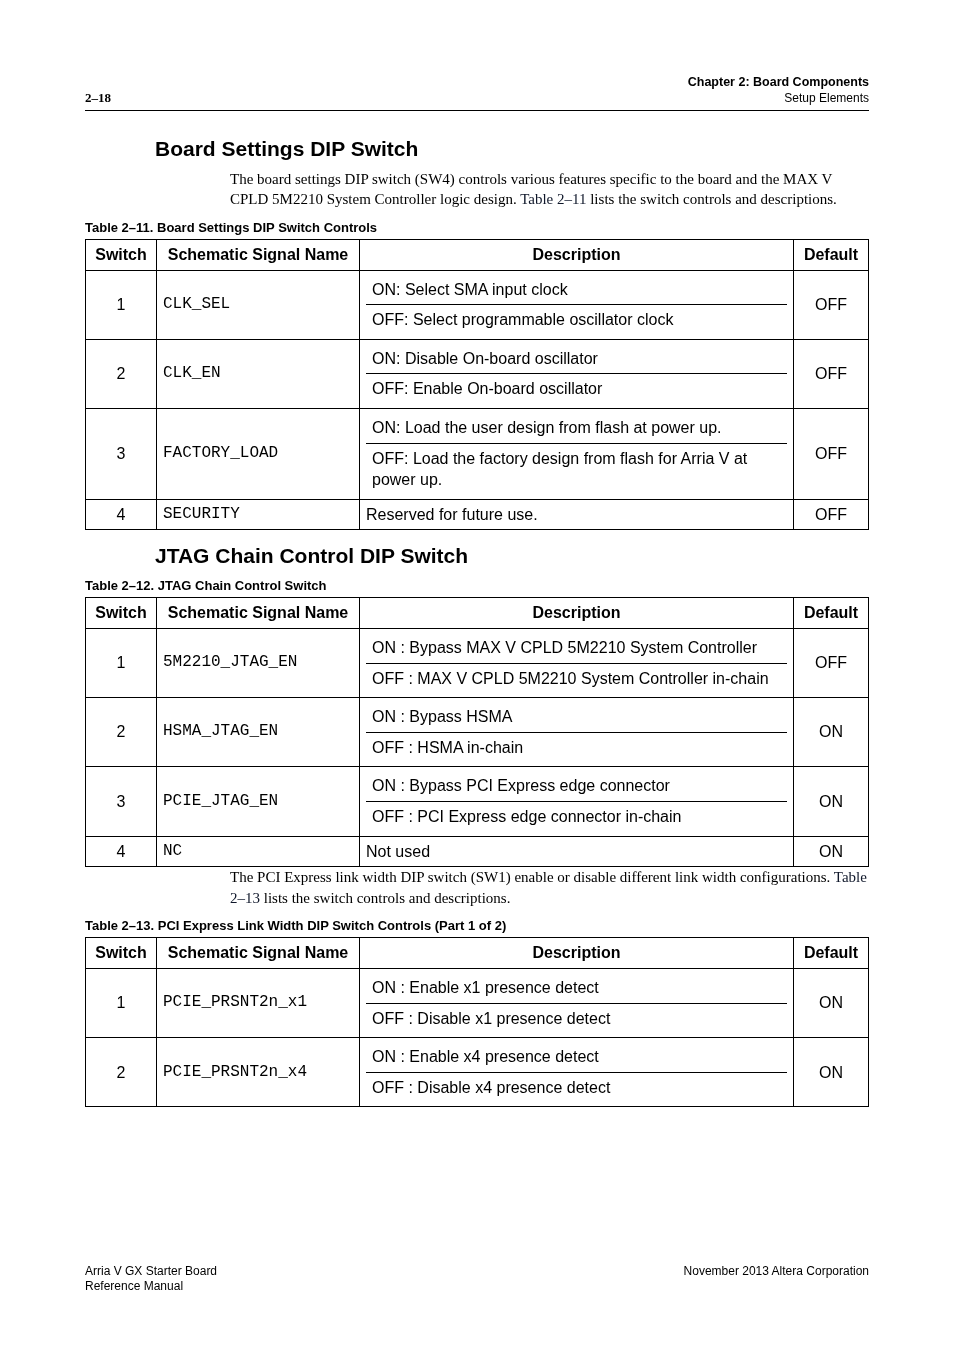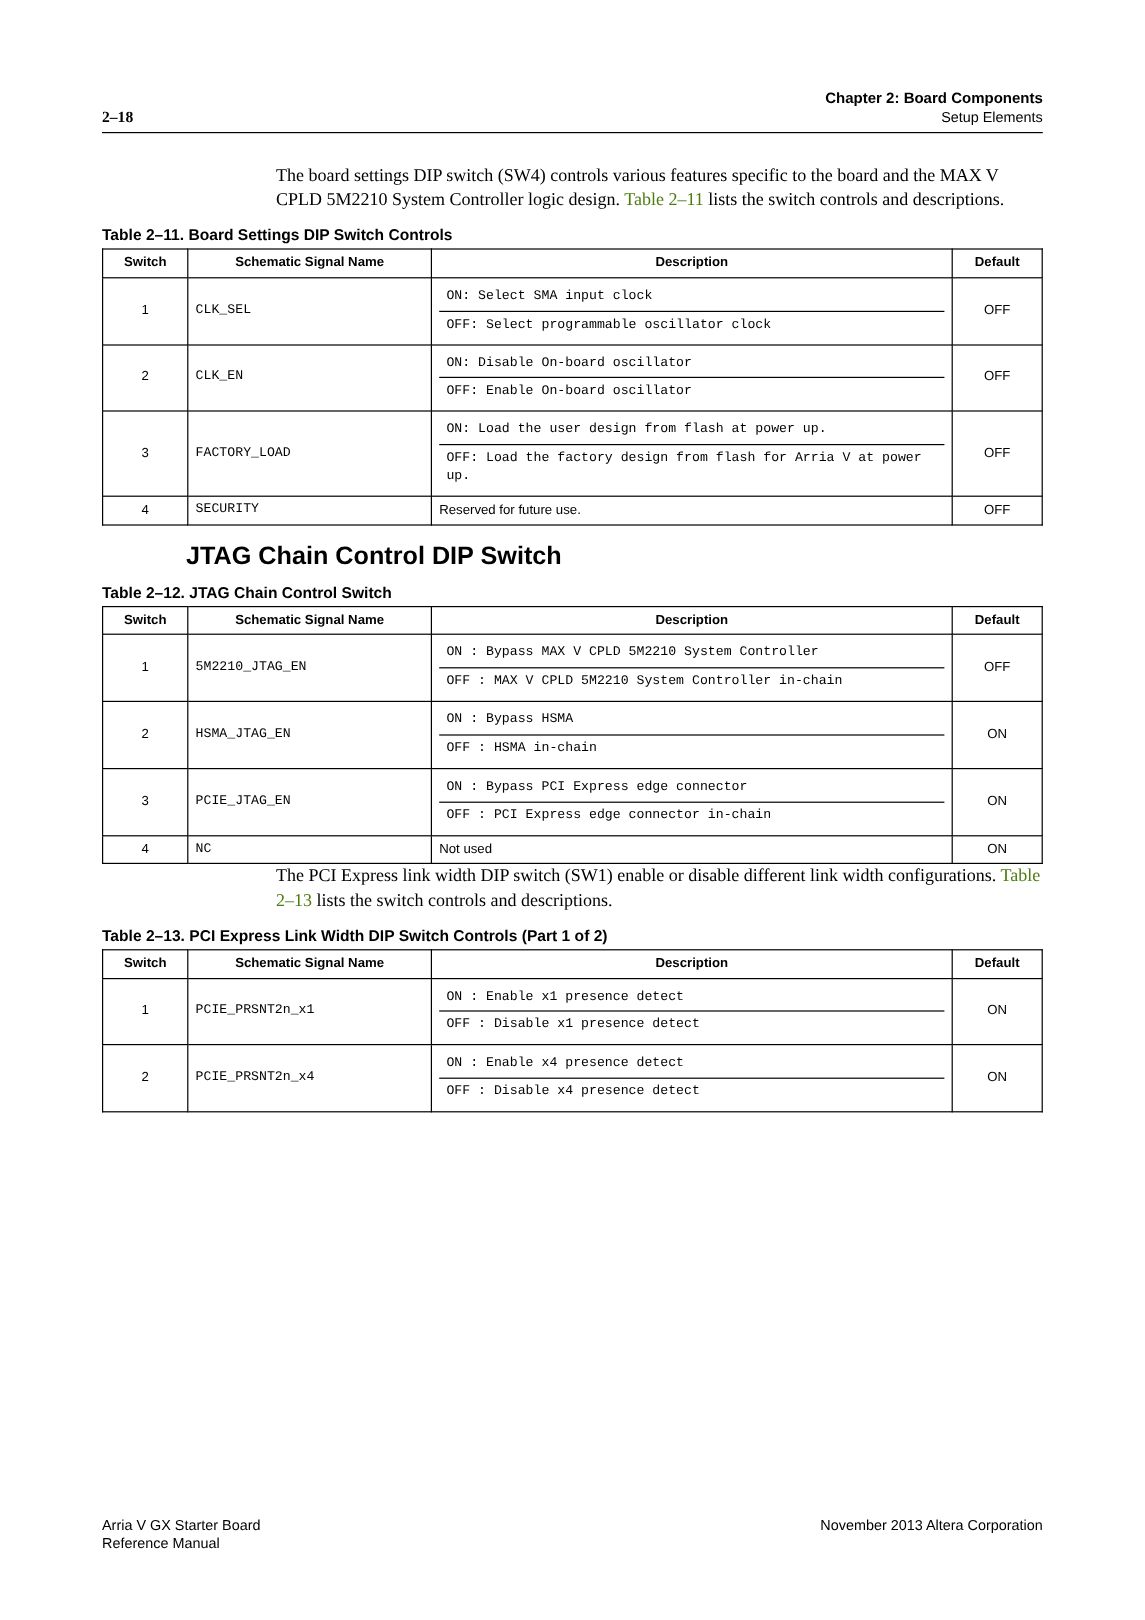--- a/index.html
+++ b/index.html
@@ -54,53 +54,53 @@
     font-family: Arial, Helvetica, sans-serif;
     font-weight: 900;
     font-size: 21px;
     margin: 14px 0 8px 70px;
   }
   p.body {
     margin: 0 0 10px 145px;
     font-size: 15px;
     line-height: 1.38;
   }
-  .link { color: #4d7c0f; }
+  .link { color: #0f172a; }
 
   .tcaption {
     font-family: Arial, Helvetica, sans-serif;
     font-weight: bold;
     font-size: 13px;
     margin: 10px 0 4px 0;
   }
 
   table.data {
     border-collapse: collapse;
     width: 100%;
     font-family: Arial, Helvetica, sans-serif;
   }
   table.data th, table.data td {
     border: 1px solid #000;
     padding: 4px 6px;
-    font-size: 11px;
+    font-size: 16px;
     line-height: 1.35;
     vertical-align: middle;
   }
   table.data th {
     font-weight: bold;
     text-align: center;
   }
   .col-switch { width: 58px; text-align: center; }
   .col-sig    { width: 190px; }
   .col-desc   { }
   .col-def    { width: 62px; text-align: center; }
   td.center { text-align: center; }
   td.mono { font-family: "Courier New", monospace; font-size: 13px; }
 
-  .desc-pair { padding: 0; font-family: Liberation Mono, monospace; }
+  .desc-pair { padding: 0; }
   .desc-pair .half {
     padding: 4px 6px;
   }
   .desc-pair .half:first-child {
     border-bottom: 1px solid #000;
   }
 
   .footer {
     position: absolute;
     bottom: 55px;
@@ -121,20 +121,21 @@
 
   <div class="header">
     <div class="left">2–18</div>
     <div class="right">
       <div class="chap">Chapter 2: Board Components</div>
       <div class="sub">Setup Elements</div>
     </div>
   </div>
   <hr class="rule">
 
+  <h2 class="sec">Board Settings DIP Switch</h2>
   <p class="body">
     <span>The board settings DIP switch (SW4) controls various features specific to the board and the MAX V CPLD 5M2210 System Controller logic design. </span><span class="link">Table 2–11</span><span> lists the switch controls and descriptions.</span>
   </p>
 
   <div class="tcaption">Table 2–11.  Board Settings DIP Switch Controls</div>
   <table class="data">
     <thead>
       <tr>
         <th class="col-switch">Switch</th>
         <th class="col-sig">Schematic Signal Name</th>

